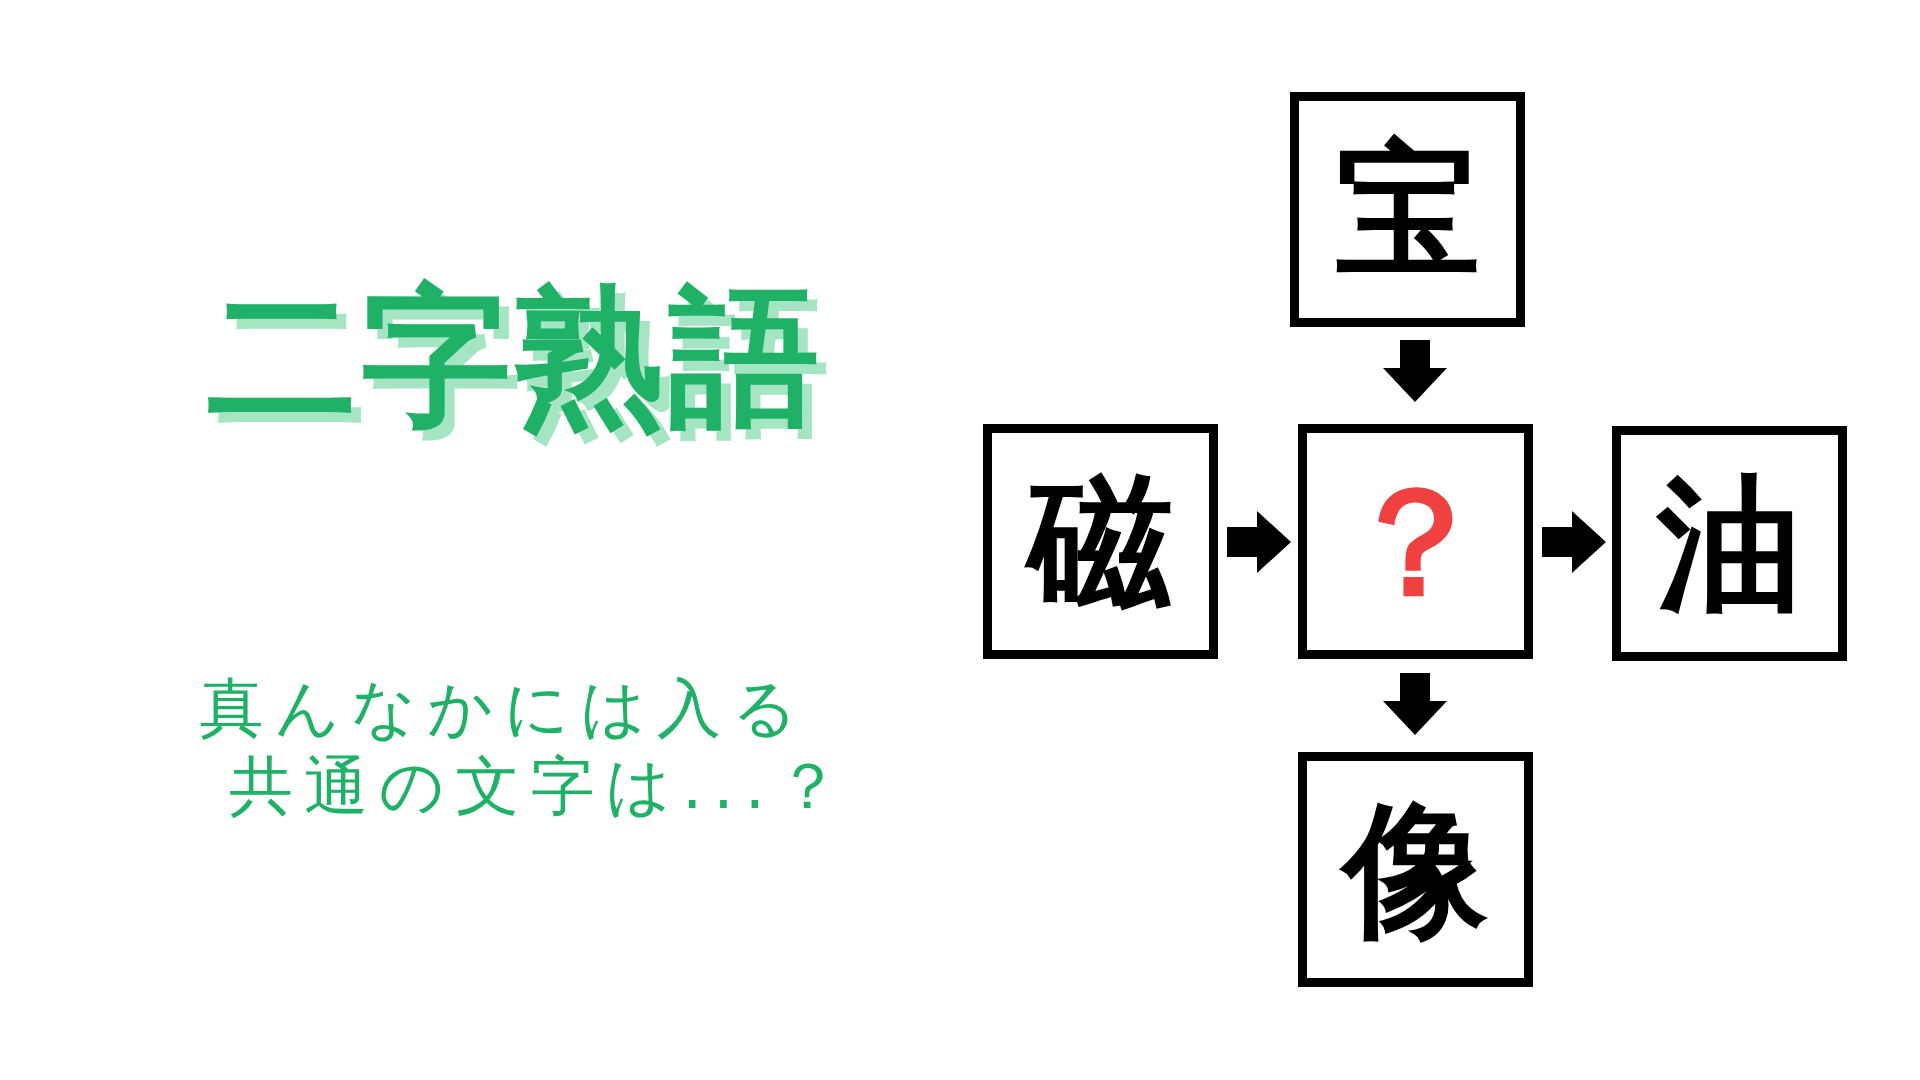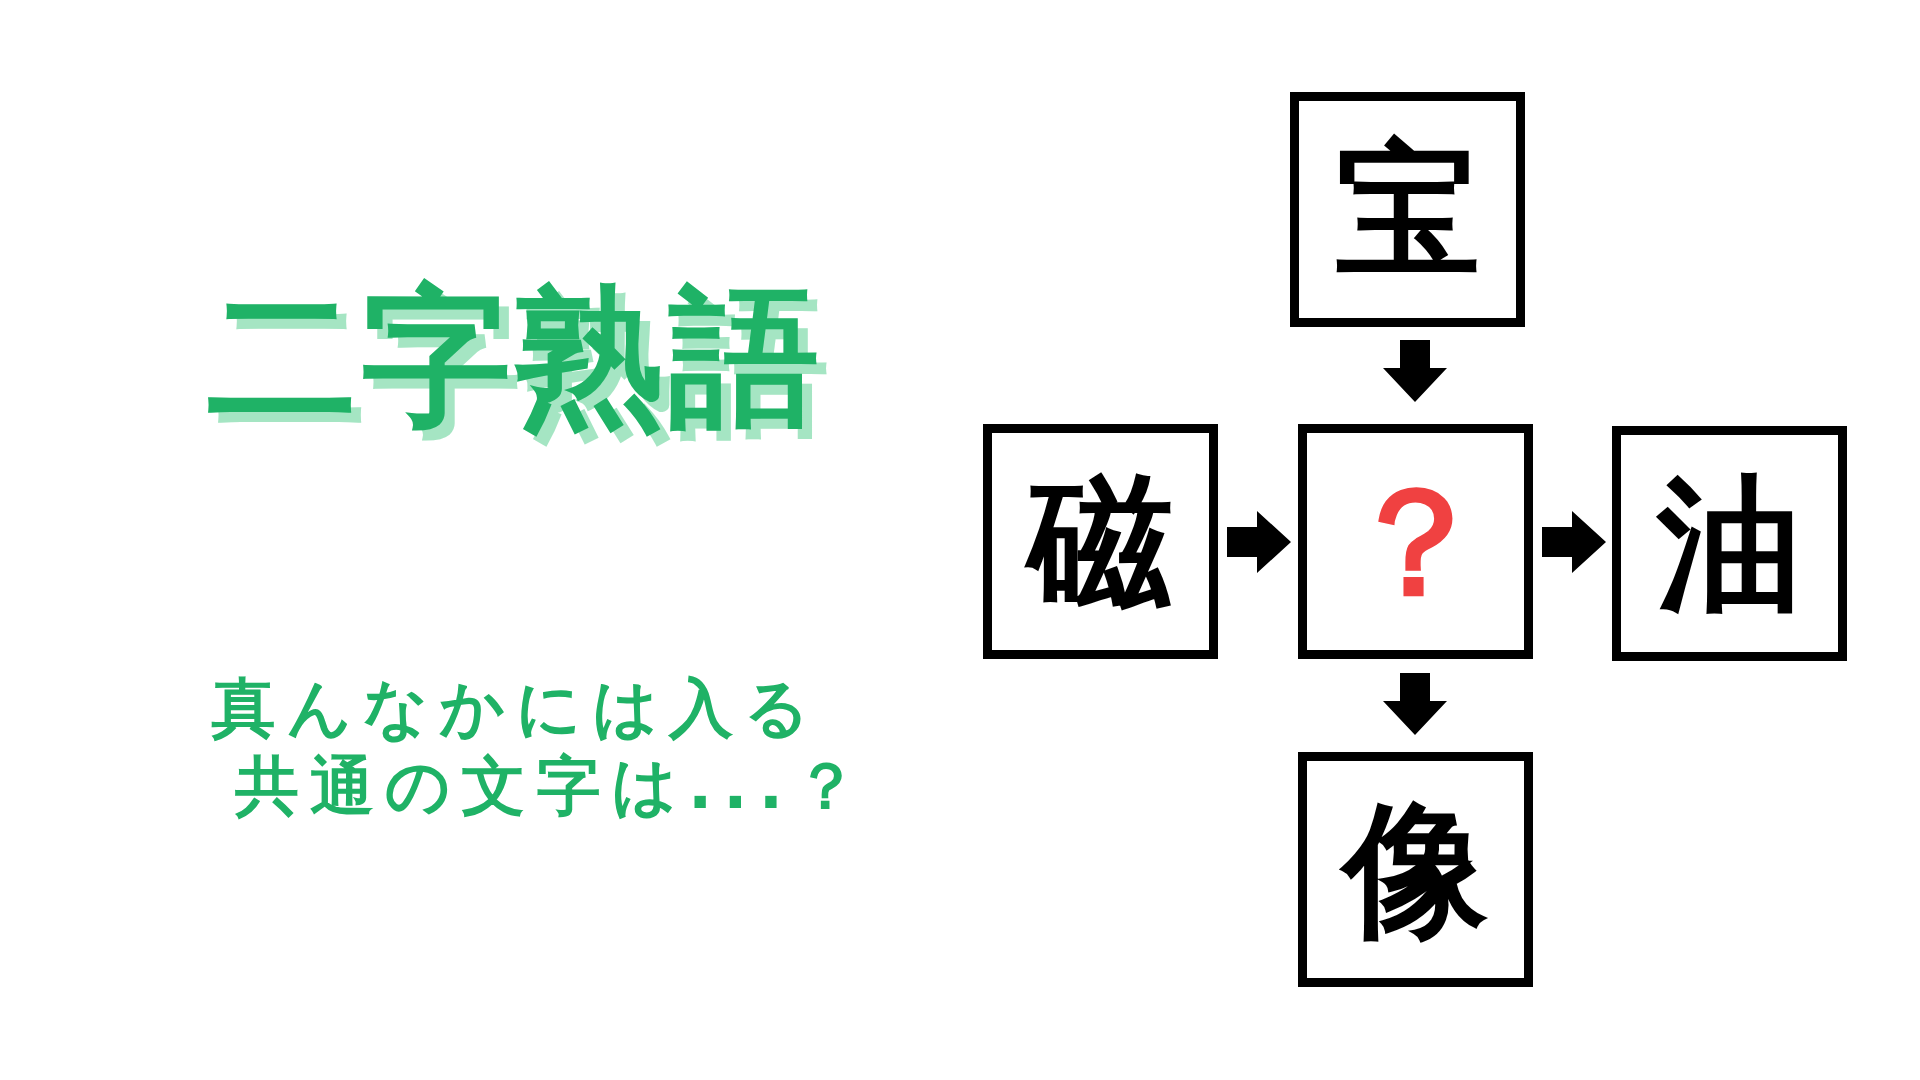--- a/index.html
+++ b/index.html
@@ -27,23 +27,23 @@
     font-weight:bold;
     color:var(--title-green);
     text-shadow:10px 10px 0 var(--title-shadow-green);
     line-height:1;
     white-space:nowrap;
   }
   .title-line1{top:282px;font-size:150px;letter-spacing:4px;}
   .title-line2{top:442px;font-size:168px;letter-spacing:-6px;}
   .subtitle-line{
     position:absolute;
-    left:16px;width:1000px;
+    left:4px;width:1000px;
     text-align:center;
-    font-weight:bold;
+    font-weight:normal;
     color:var(--title-green);
     font-size:64px;
     letter-spacing:11px;
     line-height:1;
     white-space:nowrap;
   }
   .subtitle-line1{top:676px;}
   .subtitle-line2{top:754px;margin-left:36px;}
 
   

